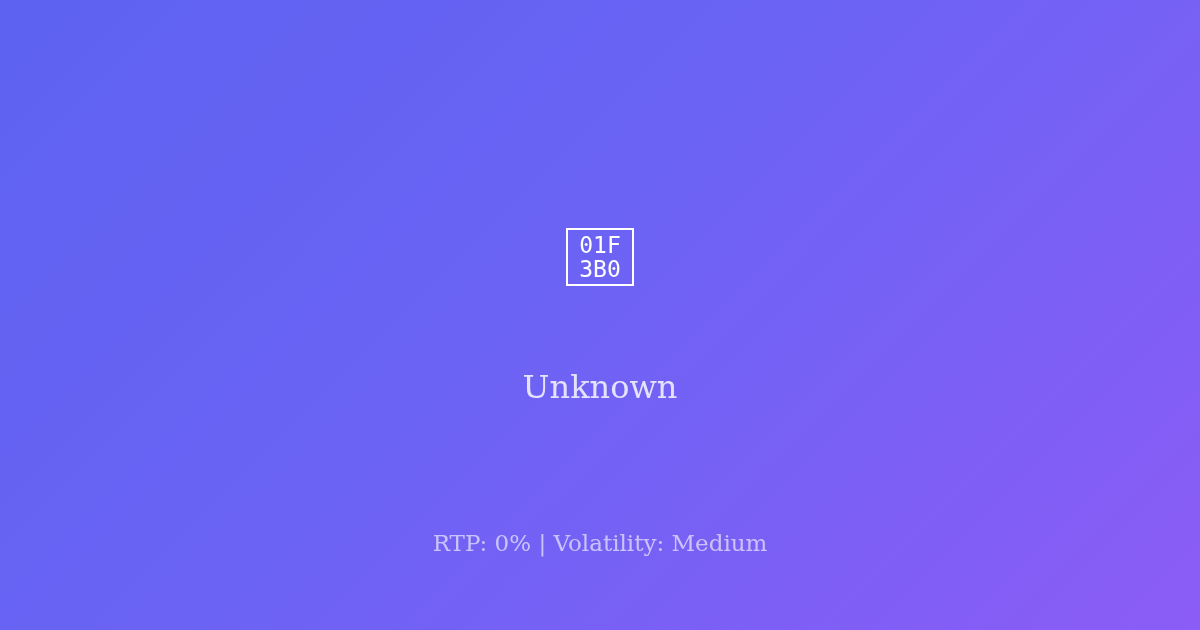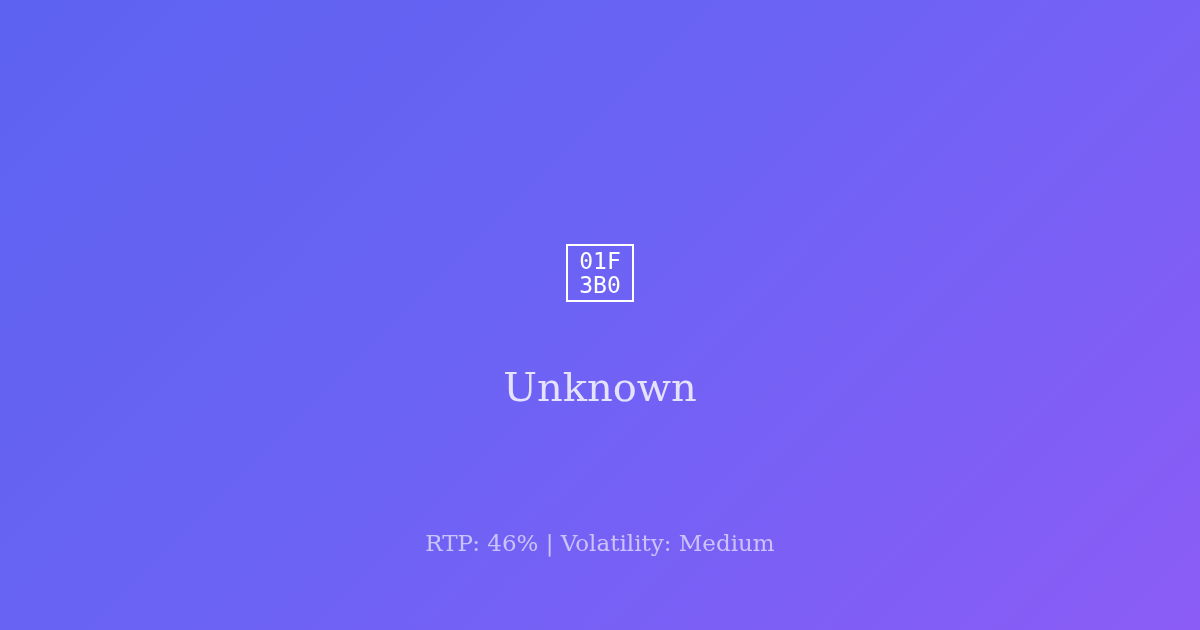--- a/index.html
+++ b/index.html
@@ -22,21 +22,21 @@
     background: linear-gradient(135deg, #5d62f0 0%, #6b63f4 45%, #8b5cf6 100%);
     display: flex;
     flex-direction: column;
     align-items: center;
     overflow: hidden;
   }
 
   
   .title-row {
     position: absolute;
-    top: 244px;
+    top: 228px;
     left: 0;
     right: 0;
     display: flex;
     align-items: center;
     justify-content: center;
     gap: 20px;
     padding: 0 40px;
     box-sizing: border-box;
   }
 
@@ -75,21 +75,21 @@
 
   
   .subtitle {
     position: absolute;
     top: 362px;
     left: 0;
     right: 0;
     text-align: center;
     font-family: "DejaVu Serif", "Liberation Serif", serif;
     font-weight: 400;
-    font-size: 40px;
+    font-size: 32px;
     line-height: 50px;
     color: rgba(255, 255, 255, 0.82);
   }
 
   
   .meta {
     position: absolute;
     top: 527px;
     left: 0;
     right: 0;
@@ -113,16 +113,16 @@
       <span class="tofu-line">01F</span>
       <span class="tofu-line">3B0</span>
     </div>
 
 
   </div>
 
   <div class="subtitle">Unknown</div>
 
   <div class="meta">
-    <span>RTP: 46% | Volatility: Medium</span>
+    <span>RTP: 0% | Volatility: Medium</span>
   </div>
 
 </div>
 
 </body></html>

